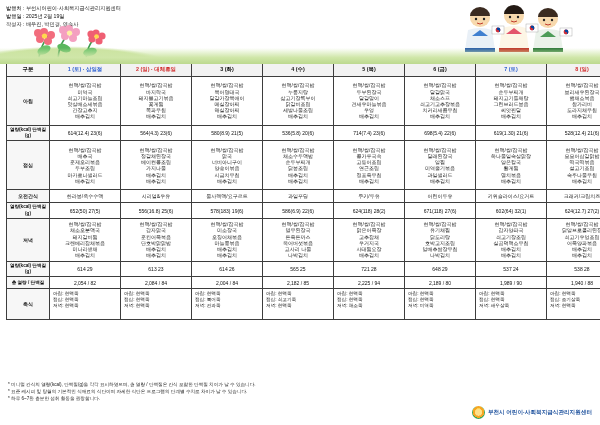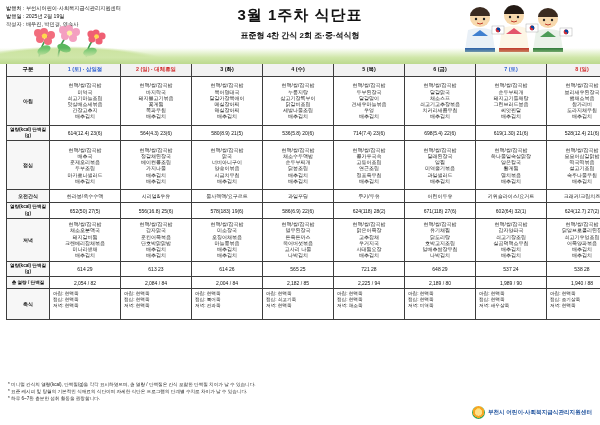--- a/index.html
+++ b/index.html
@@ -106,24 +106,20 @@
           <circle cx="68" cy="13" r="3.6"></circle>
             <circle cx="74" cy="16" r="3.6"></circle>
             <circle cx="71" cy="21" r="3.6"></circle>
           <circle cx="64" cy="19" r="3.6"></circle>
             <circle cx="63" cy="14" r="3.6"></circle>
         </g>
         <circle cx="68.5" cy="16.5" r="2.3" fill="#ffd94d"></circle>
       </g>
     </svg>
 
-    <div class="title-wrap">
-      <div class="title">3월 1주차 식단표</div>
-      <div class="subtitle">표준형 4찬 간식 2회 조·중·석식형</div>
-    </div>
 
     <svg class="art kids" viewBox="0 0 130 56">
       <g>
 
         <ellipse cx="28" cy="14" rx="10" ry="9" fill="#f7d9ad"></ellipse>
         <path d="M18 12 a10 9 0 0 1 20 0 z" fill="#3b2b20"></path>
         <circle cx="24" cy="15" r="1.2" fill="#222"></circle>
           <circle cx="32" cy="15" r="1.2" fill="#222"></circle>
         <path d="M25 19 q3 2 6 0" stroke="#c0392b" stroke-width="1" fill="none"></path>
         <path d="M16 26 q12 -4 24 0 l3 20 h-30 z" fill="#e9f0f7"></path>

